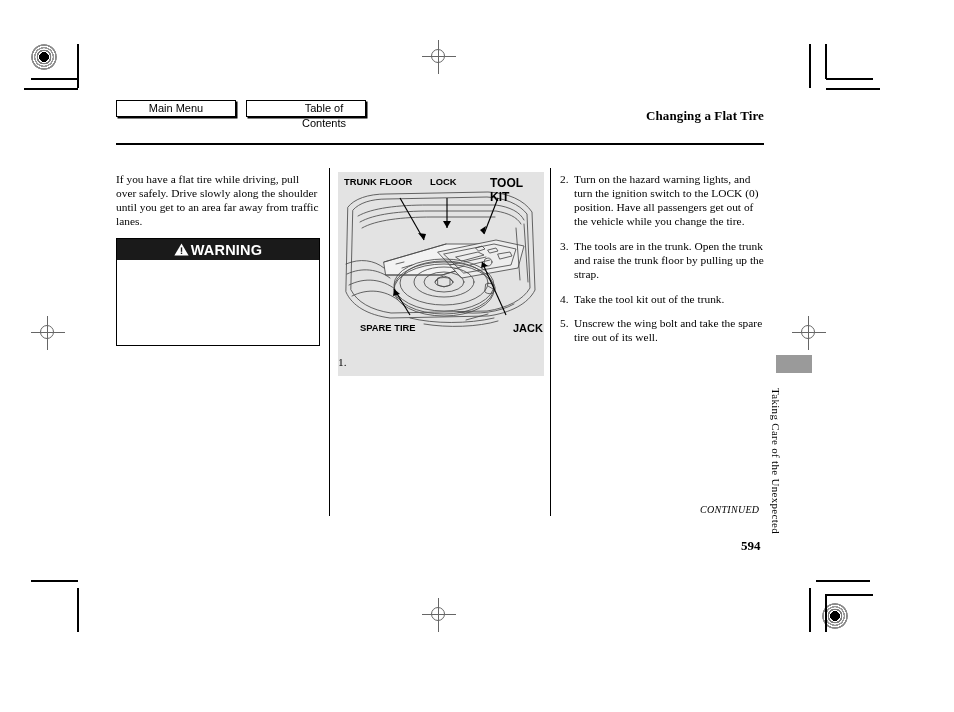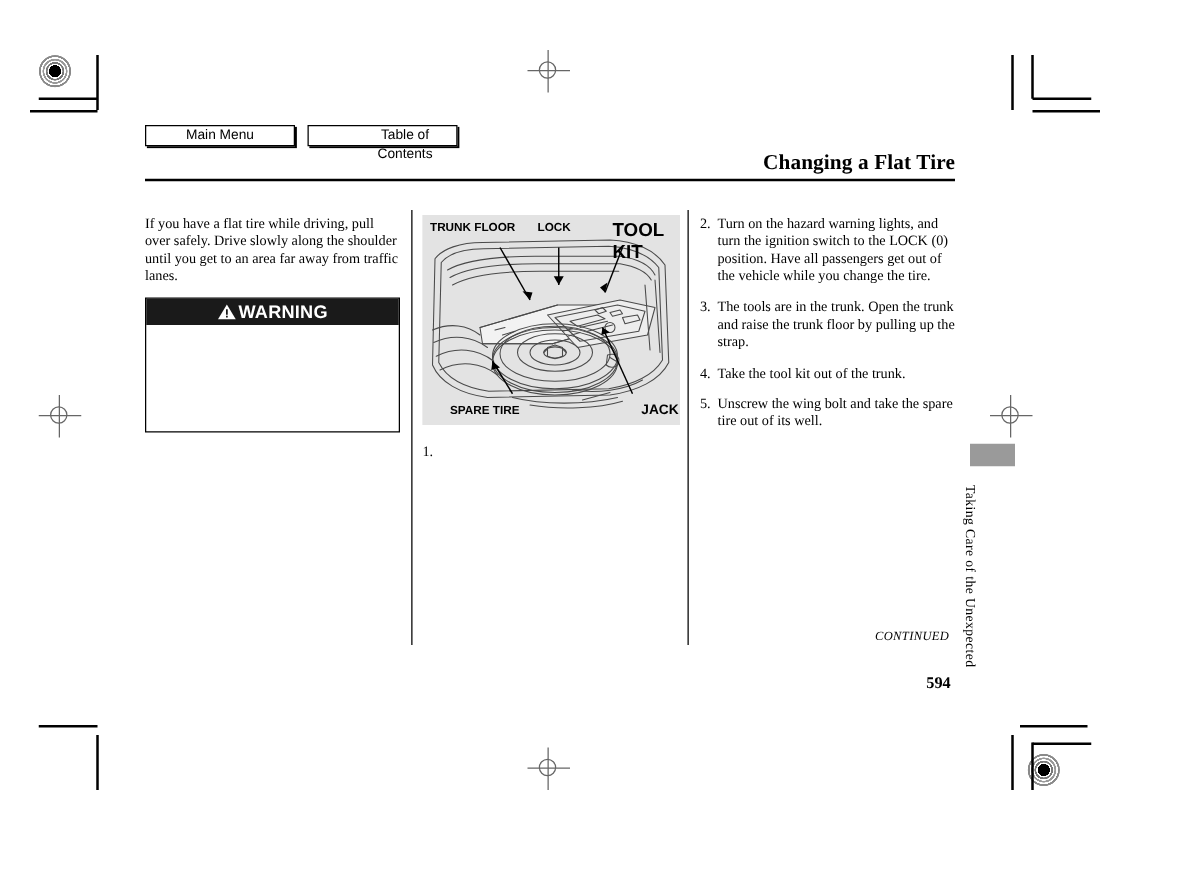--- a/index.html
+++ b/index.html
@@ -75,24 +75,24 @@
     height: 17px;
     line-height: 15px;
     box-shadow: 1.5px 1.5px 0 #000;
     cursor: pointer;
   }
 
   
   .page-title {
     position: absolute;
     right: 190px;
-    top: 120px;
+    top: 108px;
     font-family: "Liberation Serif", serif;
     font-weight: bold;
-    font-size: 17px;
+    font-size: 13px;
     letter-spacing: 0.1px;
     white-space: nowrap;
   }
   .title-rule {
     position: absolute;
     left: 116px;
     top: 143px;
     width: 648px;
     height: 1.6px;
     background: #000;
@@ -157,21 +157,21 @@
     left: 0;
     top: 0;
   }
 
   
   .figure {
     position: absolute;
     left: 338px;
     top: 172px;
     width: 206px;
-    height: 168px;
+    height: 204px;
     background: #e3e3e3;
   }
   .figure svg { display: block; }
 
   
   .side-tab {
     position: absolute;
     left: 776px;
     top: 355px;
     width: 36px;
@@ -347,21 +347,21 @@
       <polygon points="86,68 80,61 88,62"></polygon>
       <polygon points="109,56 105,49 113,49"></polygon>
       <polygon points="146,62 148,54 142,58"></polygon>
       <polygon points="56,117 62,122 55,124"></polygon>
       <polygon points="144,90 150,94 143,96"></polygon>
     </g>
   </svg>
 
   <div style="position:absolute; left:6px; top:4px; font-family:'Liberation Sans',sans-serif; font-weight:bold; font-size:9.4px;">TRUNK FLOOR</div>
   <div style="position:absolute; left:92px; top:4px; font-family:'Liberation Sans',sans-serif; font-weight:bold; font-size:9.4px;">LOCK</div>
-  <div style="position:absolute; left:152px; top:4px; font-family:'Liberation Sans',sans-serif; font-weight:bold; font-size:15px;">TOOL KIT</div>
+  <div style="position:absolute; left:152px; top:4px; font-family:'Liberation Sans',sans-serif; font-weight:bold; font-size:12px;">TOOL KIT</div>
   <div style="position:absolute; left:22px; top:150px; font-family:'Liberation Sans',sans-serif; font-weight:bold; font-size:9.4px;">SPARE TIRE</div>
   <div style="position:absolute; left:175px; top:150px; font-family:Liberation Sans, sans-serif; font-weight:bold; font-size:11px;">JACK</div>
 </div>
 
 <div class="col" style="left:338px; top:344px; width:206px;">
   <ol class="steps">
       <li><span class="num">1.</span></li>
     </ol>
 </div>
 

